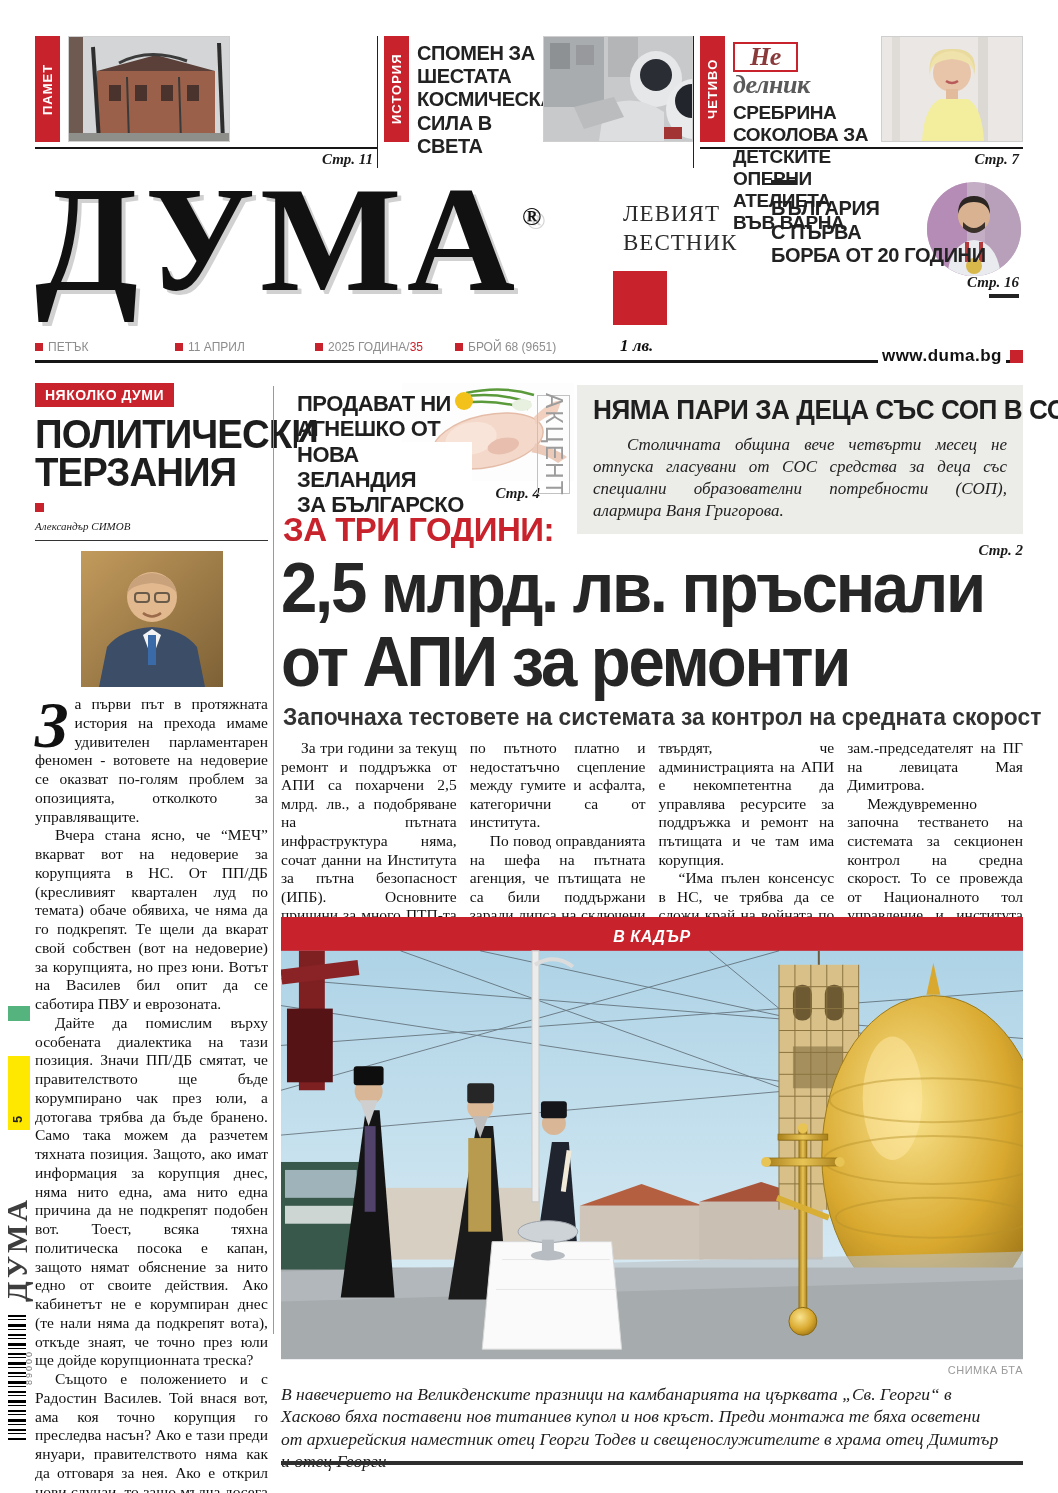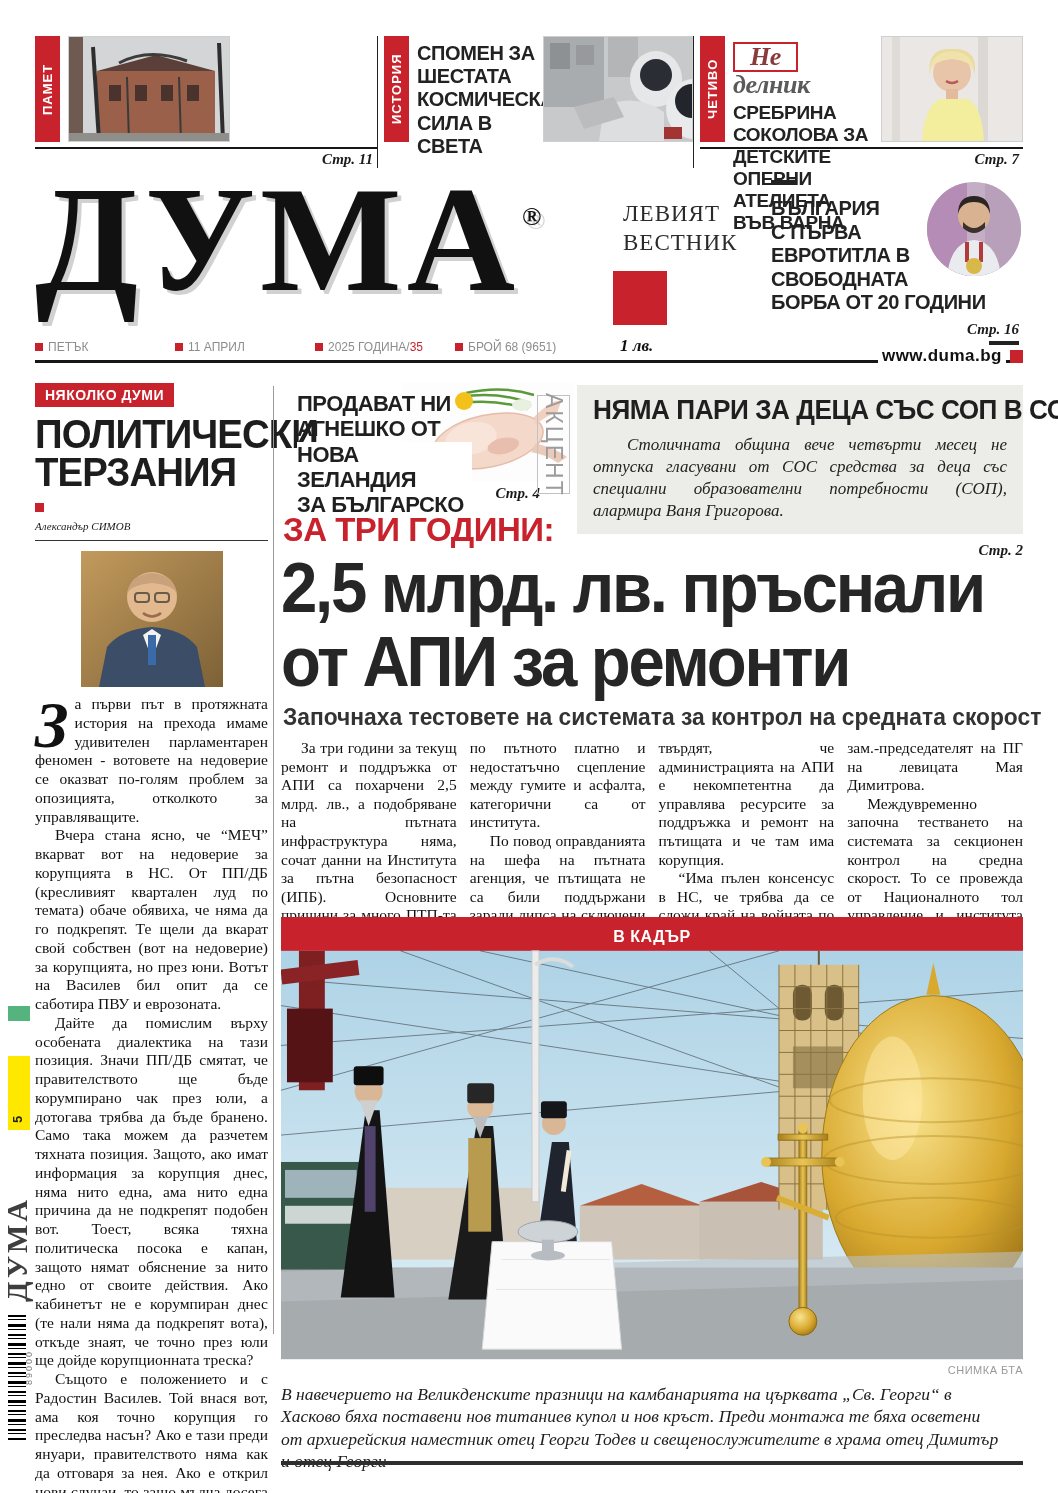--- a/index.html
+++ b/index.html
@@ -125,21 +125,21 @@
                color:#333; transform:scaleX(0.95); transform-origin:0 50%; white-space:nowrap; }
   .story-cols { position:absolute; left:0; top:356px; width:742px; display:flex; gap:13px; }
   .story-cols .col { flex:1; font-family:"Liberation Serif", serif; font-size:15.5px;
                      line-height:1.2; text-align:justify; color:#111; }
   .story-cols .col p.ind { text-indent:20px; }
   .story-page { text-align:right; font-family:"Liberation Serif", serif; font-style:italic;
                 font-weight:bold; font-size:15px; margin-top:2px; }
 
   .photo-label { position:absolute; left:0; top:534px; width:742px; height:40px; background:#c8232c;
                  color:#fff; font-weight:bold; font-size:16px; display:flex; align-items:center;
-                 justify-content:center; letter-spacing:0.5px; }
+                 justify-content:center; letter-spacing:0.5px;font-style:italic; }
   .main-photo { position:absolute; left:0; top:567px; width:742px; height:410px; overflow:hidden; }
   .photo-credit { position:absolute; right:0; top:981px; font-size:11px; color:#9a9a9a;
                   letter-spacing:0.5px;margin-left:48px; }
   .photo-caption { position:absolute; left:0; top:1000px; width:720px;
                    font-family:"Liberation Serif", serif; font-style:italic; font-size:17.5px;
                    line-height:1.28; color:#1c1c1c; }
   .bottom-rule { position:absolute; left:0; top:1078px; width:742px; height:4px; background:#2e2e2e; }
 </style>
 </head>
 <body>
@@ -242,21 +242,20 @@
           <path d="M31,32 Q31,14 47,14 Q63,14 63,32 Q60,20 47,20 Q34,20 31,32 Z" fill="#2c2622"></path>
           <path d="M36,40 Q47,52 58,40 L58,46 Q47,56 36,46 Z" fill="#3a312a"></path>
           <path d="M20,94 Q24,60 47,58 Q70,60 74,94 Z" fill="#e9ebee"></path>
           <path d="M40,60 L40,80 M54,60 L54,80" stroke="#b23a3a" stroke-width="4"></path>
           <circle cx="47" cy="84" r="8" fill="#d8b84a"></circle>
         </svg>
       </div>
       <div class="euro-title">
         <span style="display:block">БЪЛГАРИЯ</span>
         <span style="display:block">С ПЪРВА</span>
-        <span style="display:block">ЕВРОТИТЛА В СВОБОДНАТА</span>
         <span style="display:block">БОРБА ОТ 20 ГОДИНИ</span>
       </div>
       <div class="euro-page">Стр. 16</div>
       <div class="euro-under"></div>
     </div>
   </div>
 
   <div class="dateline">
     <span class="dl-item" style="left:0">
         <span class="dl-sq"></span>

